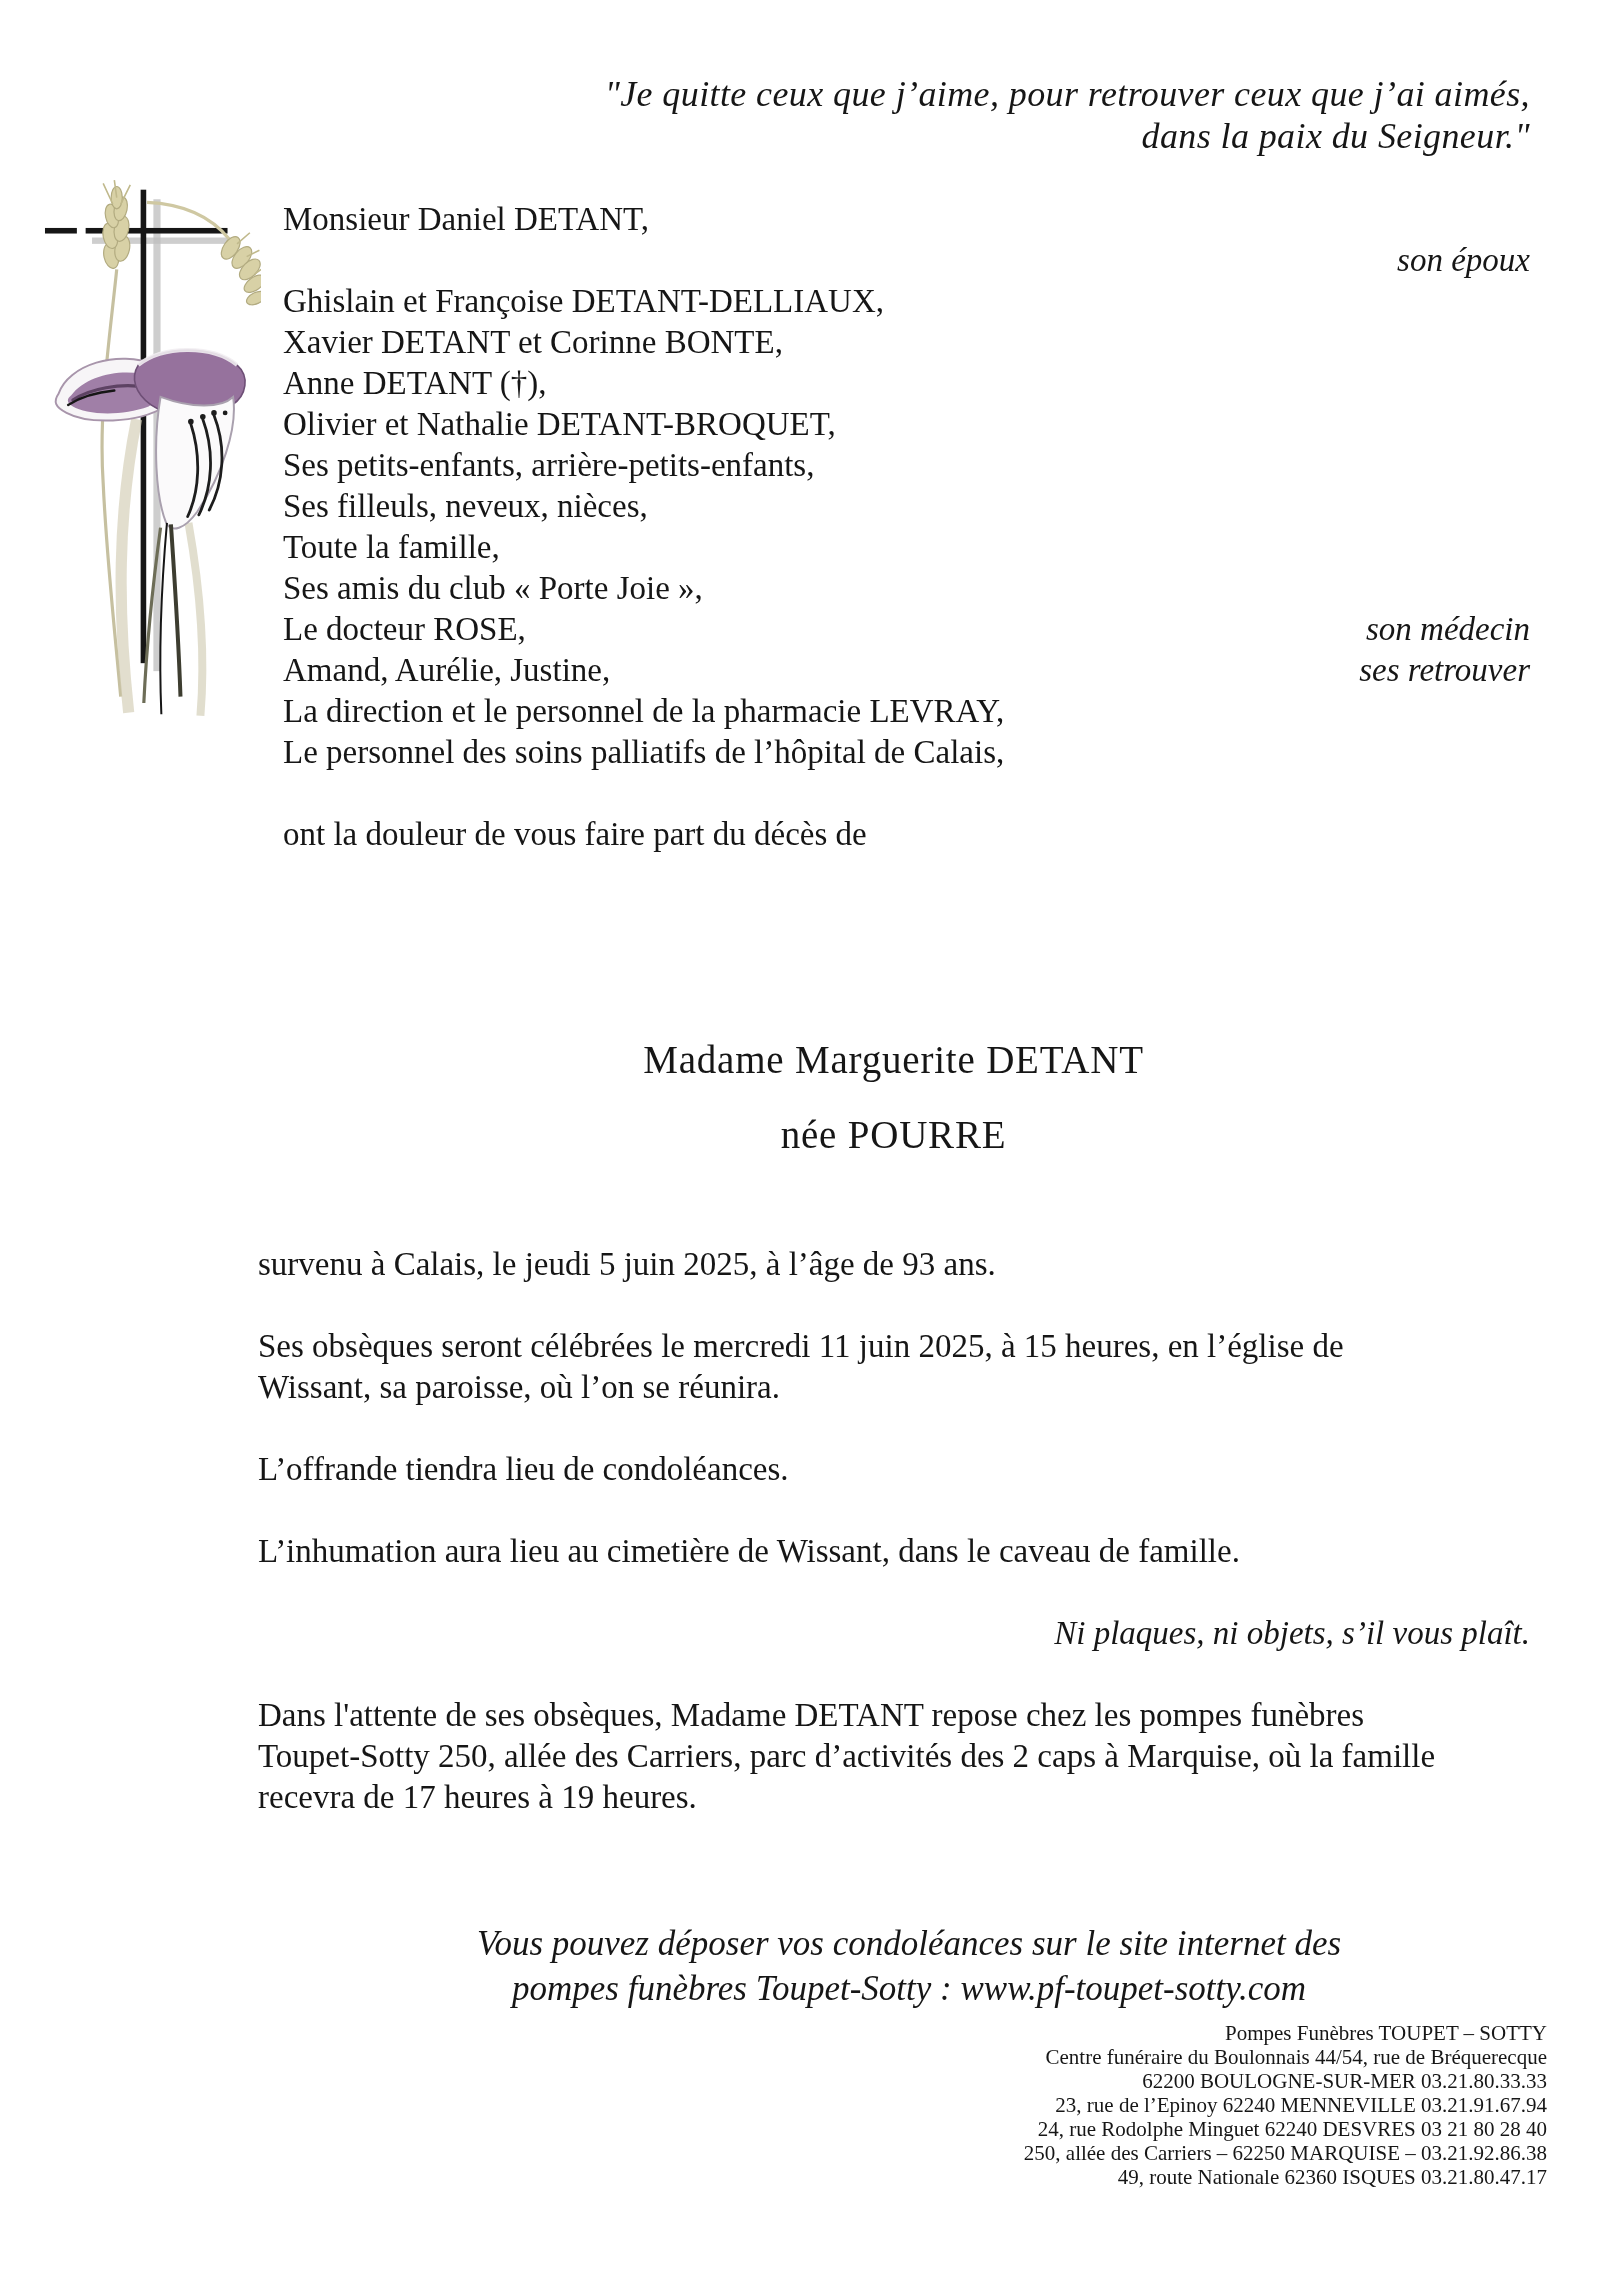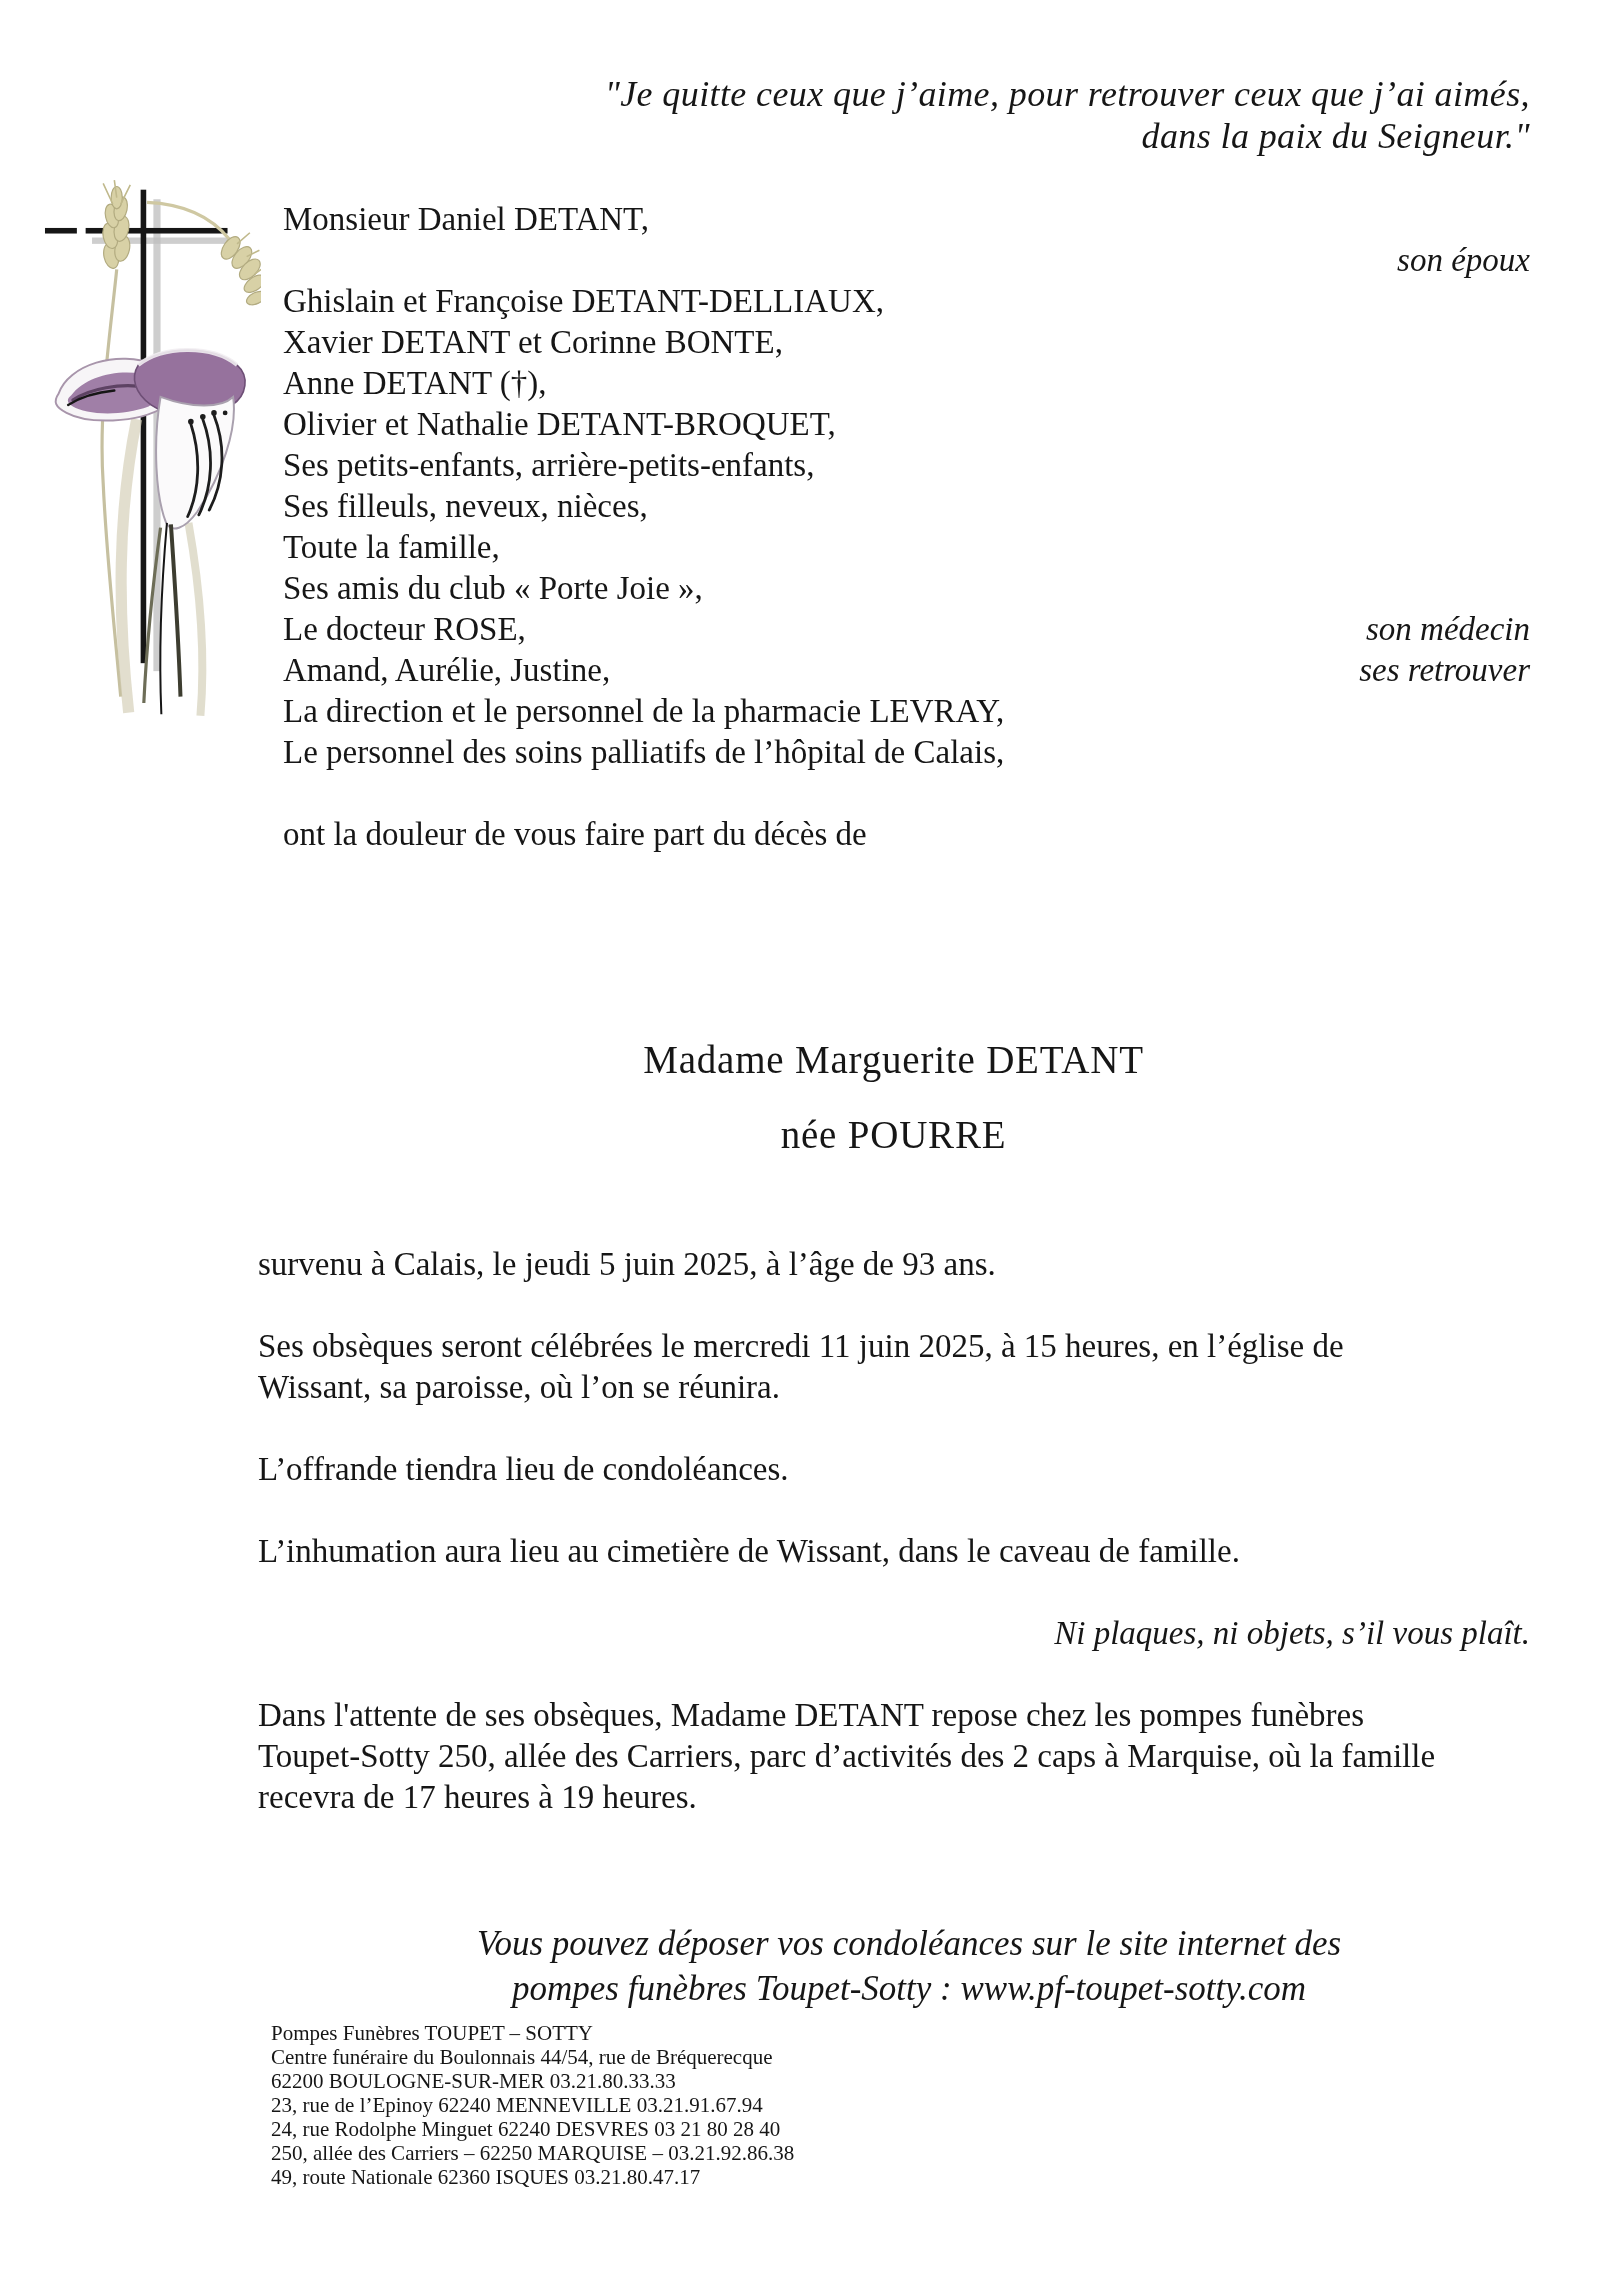--- a/index.html
+++ b/index.html
@@ -45,21 +45,21 @@
   .details .row.align-right { text-align:right; font-style:italic; }
   
   .condolence {
     position:absolute; left:271px; right:77px; top:1889px;
     text-align:center; font-style:italic;
     font-size:35px; line-height:45px;margin-top:32px;
   }
   
   .footer {
     position:absolute; left:271px; right:77px; top:2021px;
-    text-align:left; font-size:21px; line-height:24px;
+    text-align:right; font-size:21px; line-height:24px;
   }
 </style>
 </head>
 <body>
 
 <div class="page">
 
   <div class="quote">
     <div>"Je quitte ceux que j’aime, pour retrouver ceux que j’ai aimés,</div>
     <div>dans la paix du Seigneur."</div>

